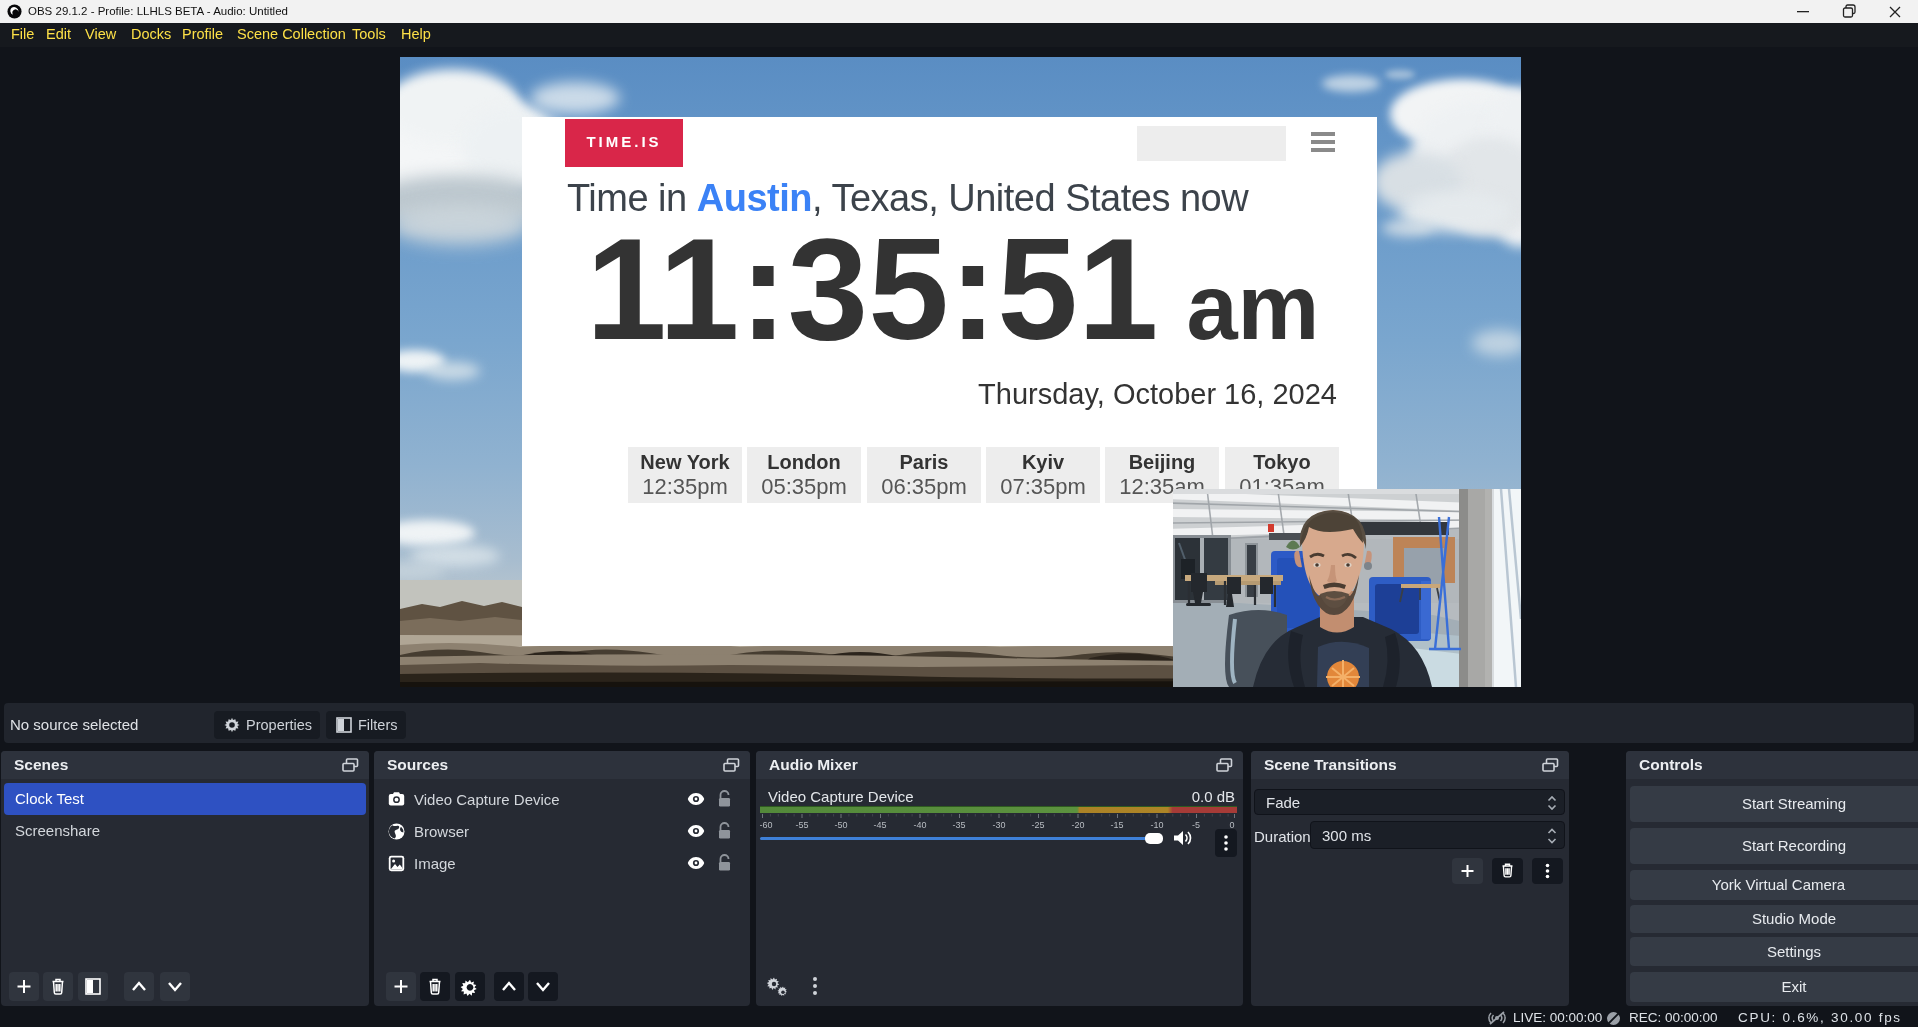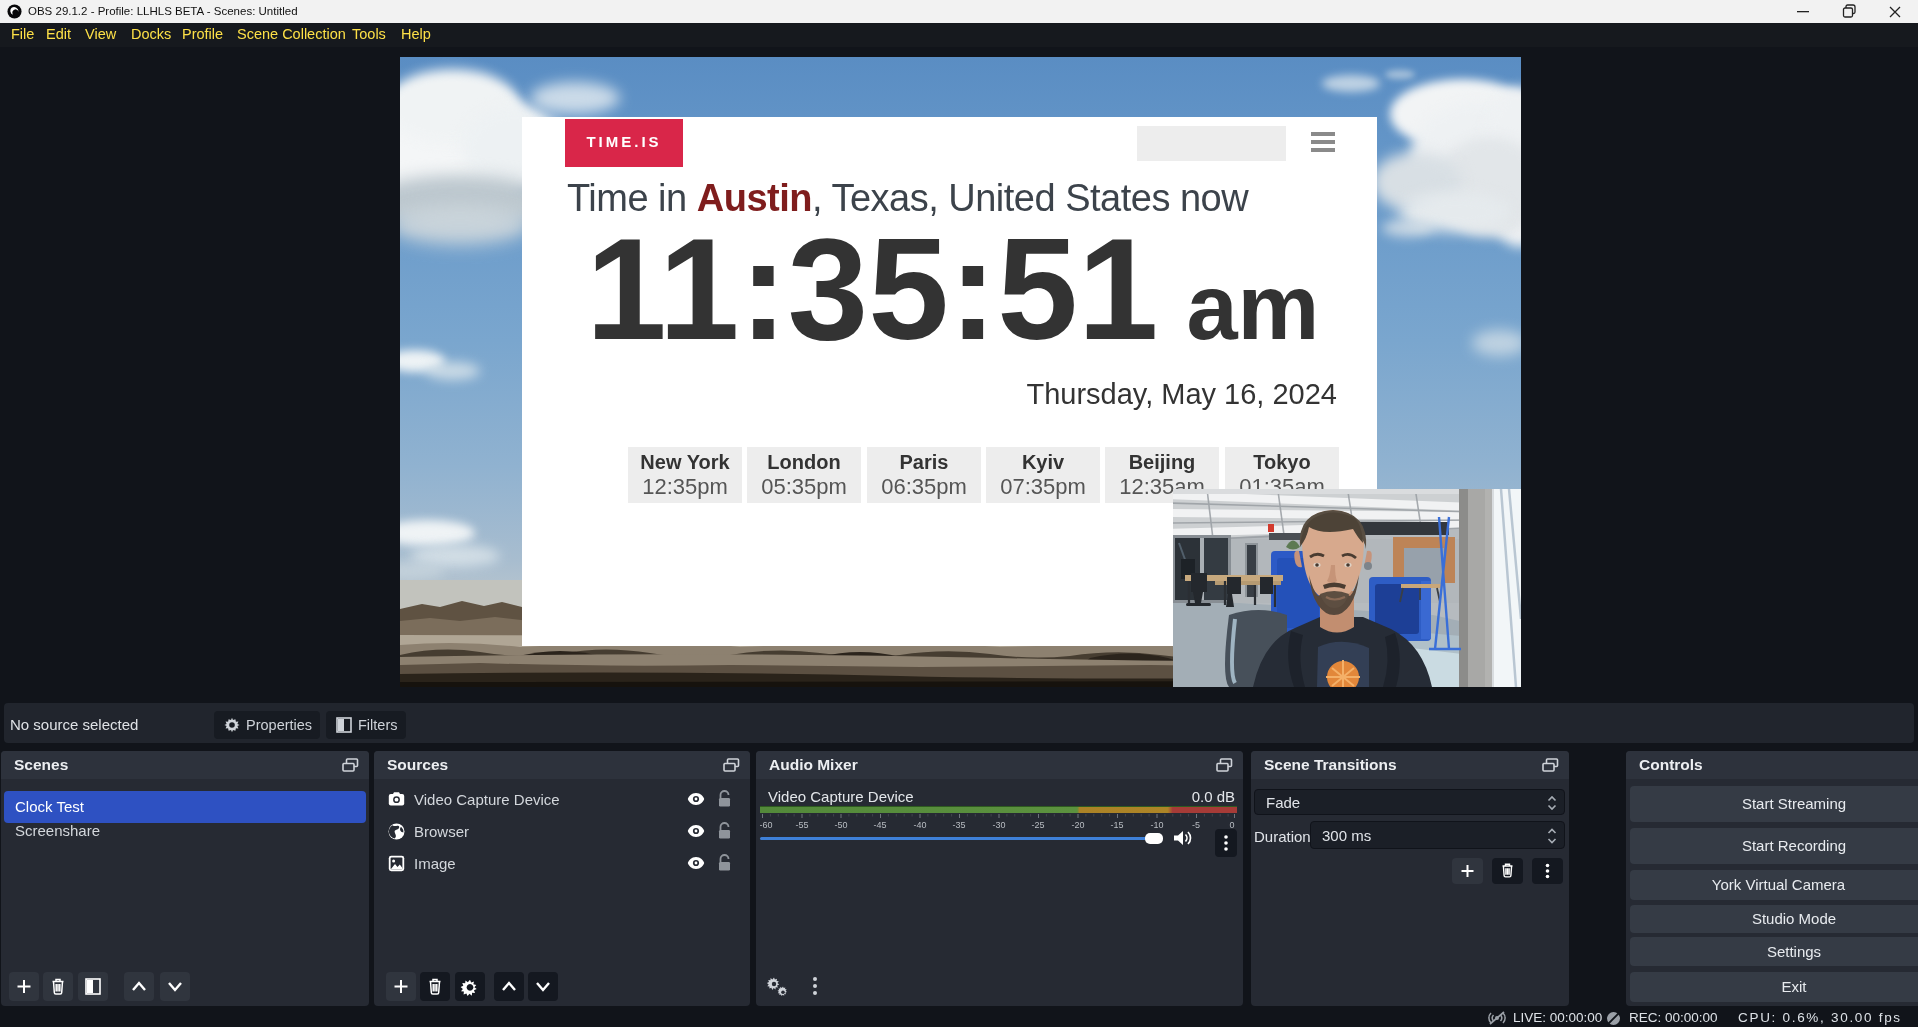--- a/index.html
+++ b/index.html
@@ -64,21 +64,21 @@
 </style>
 </head>
 <body>
 <div id="app">
 
   <div id="titlebar">
     <svg class="abs" style="left:7px;top:4px" width="15" height="15" viewBox="0 0 32 32">
       <circle cx="16" cy="16" r="15" fill="#08080a"></circle>
       <path d="M10 8 a9 9 0 0 0 3 15 a7.5 7.5 0 0 1 5-12 a7 7 0 0 1 6.5 5.5 A9.5 9.5 0 0 0 10 8z" fill="#fff"></path>
     </svg>
-    <span id="titletext">OBS 29.1.2 - Profile: LLHLS BETA - Scenes: Untitled</span>
+    <span id="titletext">OBS 29.1.2 - Profile: LLHLS BETA - Audio: Untitled</span>
     <svg class="winbtn" style="left:1780px" viewBox="0 0 46 23">
         <rect x="17" y="11" width="12" height="1.3" fill="#222"></rect>
       </svg>
     <svg class="winbtn" style="left:1826px" viewBox="0 0 46 23">
         <rect x="17.5" y="8" width="9" height="9" rx="1.5" fill="none" stroke="#222" stroke-width="1.3"></rect>
         <path d="M20 8 v-1.5 a1.5 1.5 0 0 1 1.5-1.5 h5.5 a2 2 0 0 1 2 2 v5 a1.5 1.5 0 0 1 -1.5 1.5 h-1" fill="none" stroke="#222" stroke-width="1.3"></path>
       </svg>
     <svg class="winbtn" style="left:1872px" viewBox="0 0 46 23">
         <path d="M18 7 L28 17 M28 7 L18 17" stroke="#222" stroke-width="1.3"></path>
       </svg>
@@ -150,23 +150,23 @@
       <svg class="abs" style="left:625px;top:17px" width="22" height="22" viewBox="0 0 22 22">
         <circle cx="9" cy="9" r="6" fill="none" stroke="#9a9a9a" stroke-width="1.8"></circle>
         <rect x="13.2" y="12.2" width="7" height="3.4" rx="1" transform="rotate(45 13.2 12.2)" fill="#9a9a9a"></rect>
       </svg>
       <div id="searchbox"></div>
       <div id="burger">
           <div></div>
           <div></div>
           <div></div>
         </div>
-      <div id="heading">Time in <b style="color:#7f1d1d">Austin</b>, Texas, United States now</div>
+      <div id="heading">Time in <b style="color:#3b82f6">Austin</b>, Texas, United States now</div>
       <div id="bigtime">11:35:51<span id="ampm">am</span></div>
-      <div id="dateline">Thursday, May 16, 2024</div>
+      <div id="dateline">Thursday, October 16, 2024</div>
       <div class="citybox" style="left:106px">
           <div class="cn">New York</div>
           <div class="ct">12:35pm</div>
         </div>
       <div class="citybox" style="left:225px">
           <div class="cn">London</div>
           <div class="ct">05:35pm</div>
         </div>
       <div class="citybox" style="left:345px">
           <div class="cn">Paris</div>
@@ -297,21 +297,21 @@
   </div>
 
   <div class="panel" id="p-scenes" style="left:1px;width:368px">
     <div class="phead">
         <b>Scenes</b>
       <svg class="dockic" style="right:10px" viewBox="0 0 17 14">
           <rect x="4.5" y="1" width="11" height="7.5" rx="1" fill="none" stroke="#cfd3d9" stroke-width="1.6"></rect>
           <rect x="1" y="5.5" width="11" height="7.5" rx="1" fill="#2d323c" stroke="#cfd3d9" stroke-width="1.6"></rect>
         </svg>
     </div>
-    <div class="srow" style="top:40px;left:3px;right:3px;background:#2e51c2;border-radius:4px;color:#fff">
+    <div class="srow" style="top:32px;left:3px;right:3px;background:#2e51c2;border-radius:4px;color:#fff">
         <span style="position:absolute;left:11px;top:7px">Clock Test</span>
       </div>
     <div class="srow" style="top:64px">
         <span style="position:absolute;left:14px;top:7px">Screenshare</span>
       </div>
     <div class="sbtn" style="left:8px"><svg viewBox="0 0 30 29">
           <path d="M15 8 v13 M8.5 14.5 h13" stroke="#fff" stroke-width="2"></path>
         </svg></div>
     <div class="sbtn" style="left:42px"><svg viewBox="0 0 30 29">
           <path d="M9.5 9.5 h11 M13 9 v-1.5 h4 V9 M10.5 9.5 l0.8 11 a1.5 1.5 0 0 0 1.5 1.5 h4.4 a1.5 1.5 0 0 0 1.5-1.5 l0.8-11 M13.2 12 v7.5 M15 12 v7.5 M16.8 12 v7.5" stroke="#fff" stroke-width="1.5" fill="none"></path>

